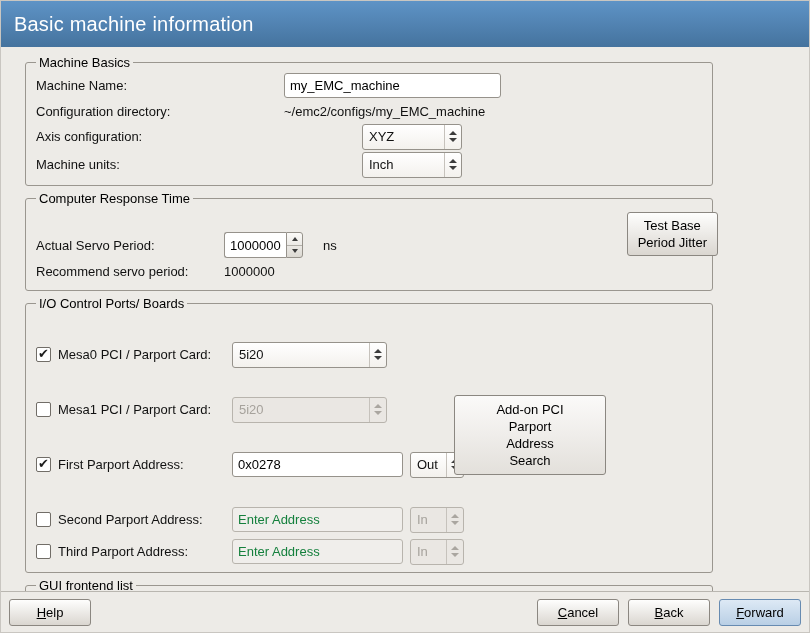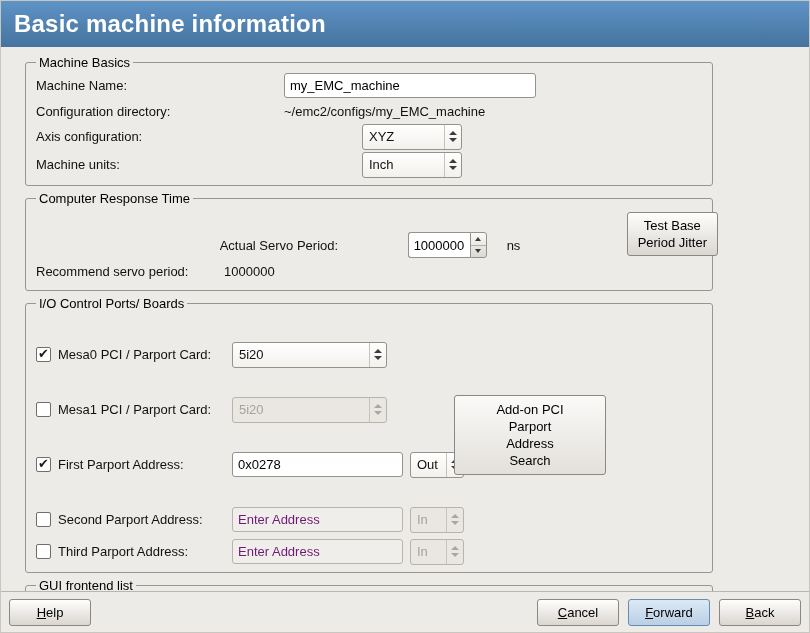--- a/index.html
+++ b/index.html
@@ -16,22 +16,22 @@
   
   .titlebar {
     height: 46px;
     background: linear-gradient(to bottom, #5e93c6, #45739e);
     display: flex;
     align-items: center;
     padding-left: 13px;
   }
   .titlebar .title-text {
     color: #ffffff;
-    font-weight: bold;
-    font-size: 24px;
+    font-weight: normal;
+    font-size: 20px;
     letter-spacing: 0.2px;
   }
   
   .content { padding: 8px 0 0 24px; }
   fieldset.fs {
     width: 688px;
     border: 1px solid #9a968f;
     border-radius: 3px;
     padding: 2px 8px 6px 10px;
     margin-bottom: 5px;
@@ -46,24 +46,24 @@
     height: 25px;
     border: 1px solid #96928b;
     border-radius: 3px;
     background: #fff;
     padding: 0 5px;
     font: 13px "Liberation Sans", "DejaVu Sans", sans-serif;
     color: #000;
   }
   .entry:disabled {
     background: #f0eeeb;
-    color: #701a75;
+    color: #15803d;
     border-color: #b8b4ad;
   }
-  .w252 { width: 252px; }
+  .w252 { width: 217px; }
   .w155 { width: 171px; }
   
   .combo {
     display: inline-flex;
     align-items: stretch;
     height: 26px;
     border: 1px solid #96928b;
     border-radius: 3px;
     background: linear-gradient(#ffffff, #f3f1ed);
     cursor: default;
@@ -146,21 +146,21 @@
   .btn .mn { display: block; }
   .mn::first-letter { text-decoration: underline; }
   .btn.multiline { flex-direction: column; line-height: 17px; }
   .test-btn { position: absolute; top: 6px; right: -6px; height: 44px; padding: 11px 10px; }
   .addon-btn {
     position: absolute; left: 428px; top: 84px;
     width: 152px; height: 80px; line-height: 18px;
     background: linear-gradient(#fbfaf9, #e3e0db);
   }
   .rel { position: relative; }
-  .rt-pad { padding-top: 24px; justify-content: center; }
+  .rt-pad { padding-top: 24px; }
   .io-gap { margin-bottom: 5px; margin-top: 28px; }
   
   .footer-area {
     position: absolute; left: 0; right: 0; bottom: 0;
     height: 41px;
     border-top: 1px solid #b9b6b0;
     background: #edebe7;
     display: flex; align-items: center;
     padding: 0 8px;
   }
@@ -337,19 +337,19 @@
 </div>
 
 <div class="footer-area">
   <button class="btn">
       <span class="mn">Help</span>
     </button>
   <div class="spacer"></div>
   <button class="btn">
       <span class="mn">Cancel</span>
     </button>
+  <button class="btn">
+      <span class="mn">Back</span>
+    </button>
   <button class="btn default">
       <span class="mn">Forward</span>
     </button>
-  <button class="btn">
-      <span class="mn">Back</span>
-    </button>
 </div>
 
 </body></html>

